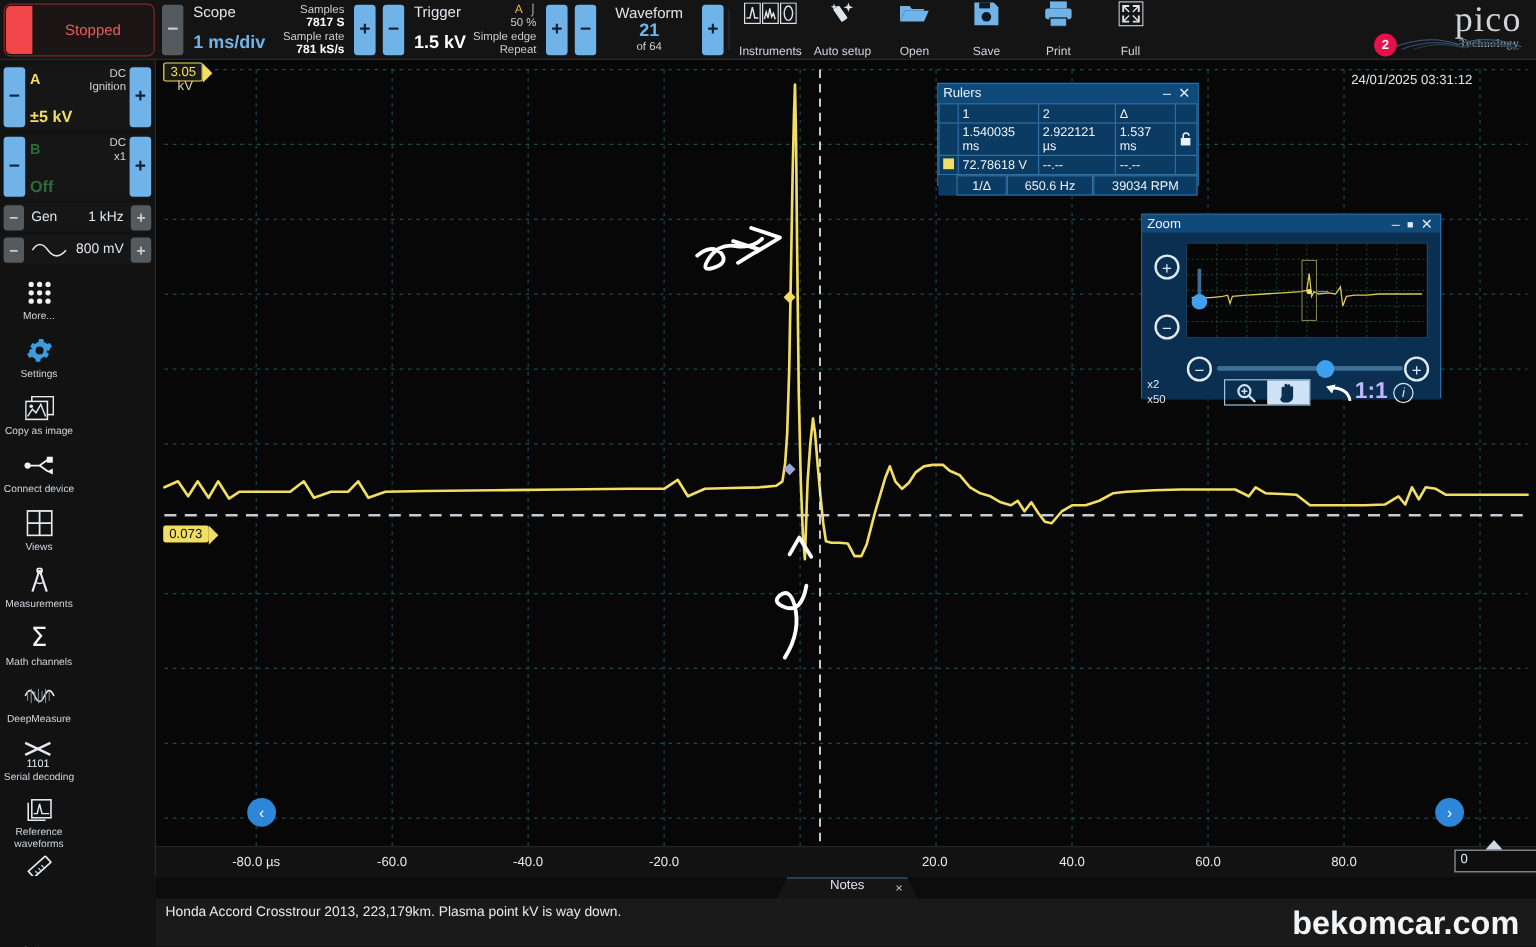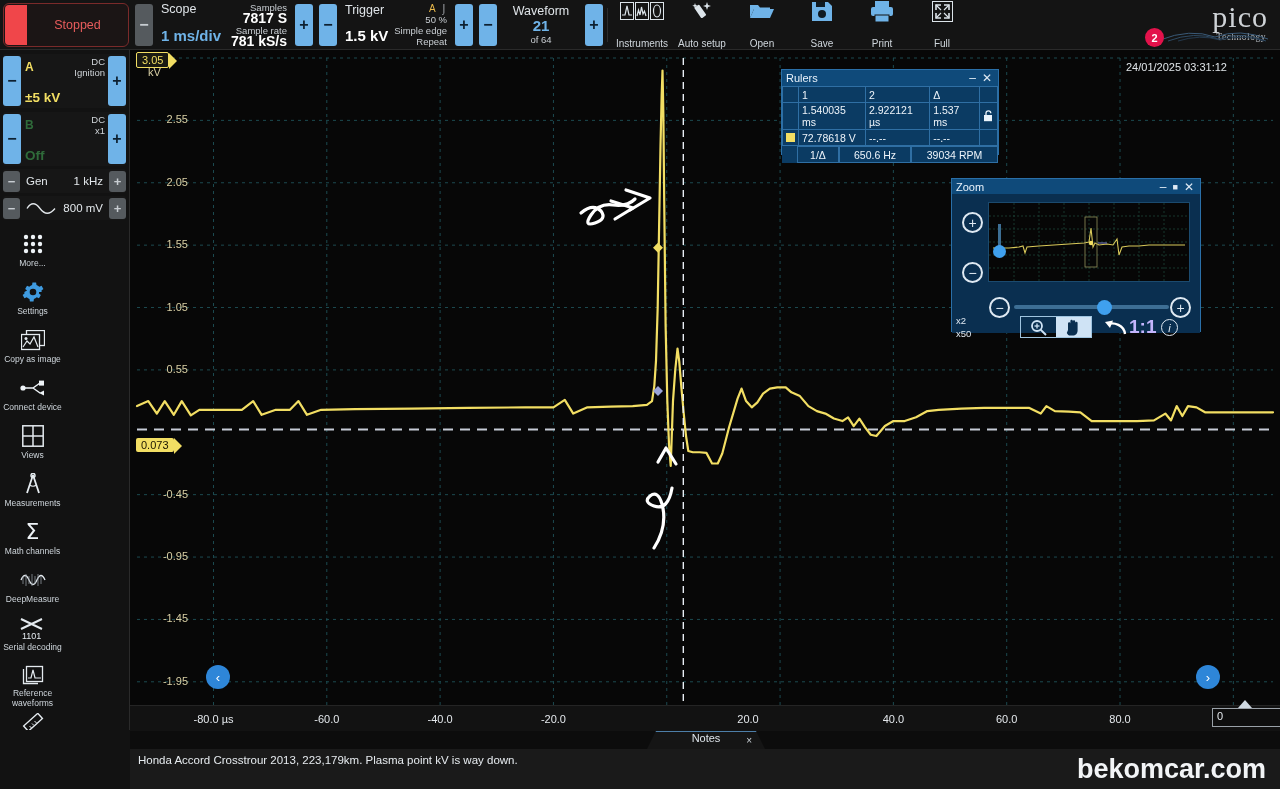--- a/index.html
+++ b/index.html
@@ -35,21 +35,21 @@
   .pm-btn.dim { background: #555a5e; color: #c8cdd2; }
   .ctrl-body {
     height: 46px; background: #141414; padding: 2px 8px;
     display: flex; flex-direction: column; justify-content: center;
     position: relative; min-width: 60px;
   }
   .ctrl-row { display: flex; justify-content: space-between; align-items: flex-start; width: 100%; }
   .ctrl-title { color: #dfe4e8; font-size: 12.5px; }
   .ctrl-value { color: #6fb3e8; font-size: 15px; font-weight: bold; margin-top: 2px; }
   .ctrl-sub { color: #c9ced3; font-size: 9.5px; line-height: 11px; text-align: right; }
-  .ctrl-sub b { color: #fff; font-weight: bold; font-size: 14px; }
+  .ctrl-sub b { color: #fff; font-weight: bold; font-size: 10px; }
   .trig-icon { color: #e8b84b; font-size: 10px; margin-right: 3px; }
 
   .tb-sep { width: 1px; height: 34px; background: #2d2d2d; margin: 0 4px; }
 
   .tool-btn {
     width: 56px; height: 48px; display: flex; flex-direction: column;
     align-items: center; justify-content: center; cursor: pointer; margin: 0 2px;
   }
   .tool-btn .ic { height: 24px; display: flex; align-items: center; justify-content: center; }
   .tool-btn .lb { color: #cfd6dc; font-size: 10px; margin-top: 16px; white-space: nowrap; }
@@ -608,48 +608,37 @@
         <g fill="none" stroke="#ffffff" stroke-width="3.2" stroke-linecap="round" stroke-linejoin="round">
           <path d="M451 163 q12 -10 20 -2 q6 8 -6 12 q-12 4 -4 -8 q8 -12 22 -10 q14 2 22 -6"></path>
           <path d="M496 140 l24 8 l-20 12"></path>
           <path d="M481 151 l22 7 l-18 11"></path>
           <path d="M524 498 q14 -22 8 -44 q-4 -14 -12 -8 q-7 6 4 10 q14 5 18 -18"></path>
           <path d="M528 412 l8 -14 l10 16"></path>
         </g>
       </svg>
   </div>
 
-  <div class="ylabels" id="ylabels">
-      <div class="ylab" style="top: 63.381px;">2.55</div>
-      <div class="ylab" style="top: 125.762px;">2.05</div>
-      <div class="ylab" style="top: 188.143px;">1.55</div>
-      <div class="ylab" style="top: 250.524px;">1.05</div>
-      <div class="ylab" style="top: 312.905px;">0.55</div>
-      <div class="ylab" style="top: 437.667px;">-0.45</div>
-      <div class="ylab" style="top: 500.048px;">-0.95</div>
-      <div class="ylab" style="top: 562.429px;">-1.45</div>
-      <div class="ylab" style="top: 624.81px;">-1.95</div>
-    </div>
 
   <div class="ymarker outline" style="left:136px; top:52px;">3.05</div>
   <div style="position:absolute;left:148px;top:66px;color:#d8cfa4;font-size:11px">kV</div>
   <div class="ymarker" style="left:136px; top:438px;">0.073</div>
 
   <div class="timestamp" style="left:1126px; top:61px;">24/01/2025 03:31:12</div>
 
   <div class="nav-circle" style="left:206px; top:665px;">‹</div>
   <div class="nav-circle" style="left:1196px; top:665px;">›</div>
 
   <div class="axis-strip"></div>
   <div class="xlabels" id="xlabels">
       <div class="xlab" style="left: 83.4888px; top: 6px;">-80.0 µs</div>
       <div class="xlab" style="left: 196.805px; top: 6px;">-60.0</div>
       <div class="xlab" style="left: 310.122px; top: 6px;">-40.0</div>
       <div class="xlab" style="left: 423.439px; top: 6px;">-20.0</div>
-      <div class="xlab" style="left: 618px; top: 6px; text-align: right;">20.0</div>
+      <div class="xlab" style="left: 649px; top: 6px; text-align: right;">20.0</div>
       <div class="xlab" style="left: 763.389px; top: 6px;">40.0</div>
       <div class="xlab" style="left: 876.706px; top: 6px;">60.0</div>
       <div class="xlab" style="left: 990.022px; top: 6px;">80.0</div>
       <div class="xlab" style="left: 1103.34px; top: 6px;">100</div>
     </div>
   <div class="trig-xmarker" style="left:657px; top:711px;margin-top:37px;">2.922 µs</div>
   <div class="xedit" style="left:1212px; top:708px;">0</div>
   <div style="position:absolute;left:1238px;top:700px;width:0;height:0;border-left:7px solid transparent;border-right:7px solid transparent;border-bottom:8px solid #cfd9e2"></div>
 
   <div class="rulers">

